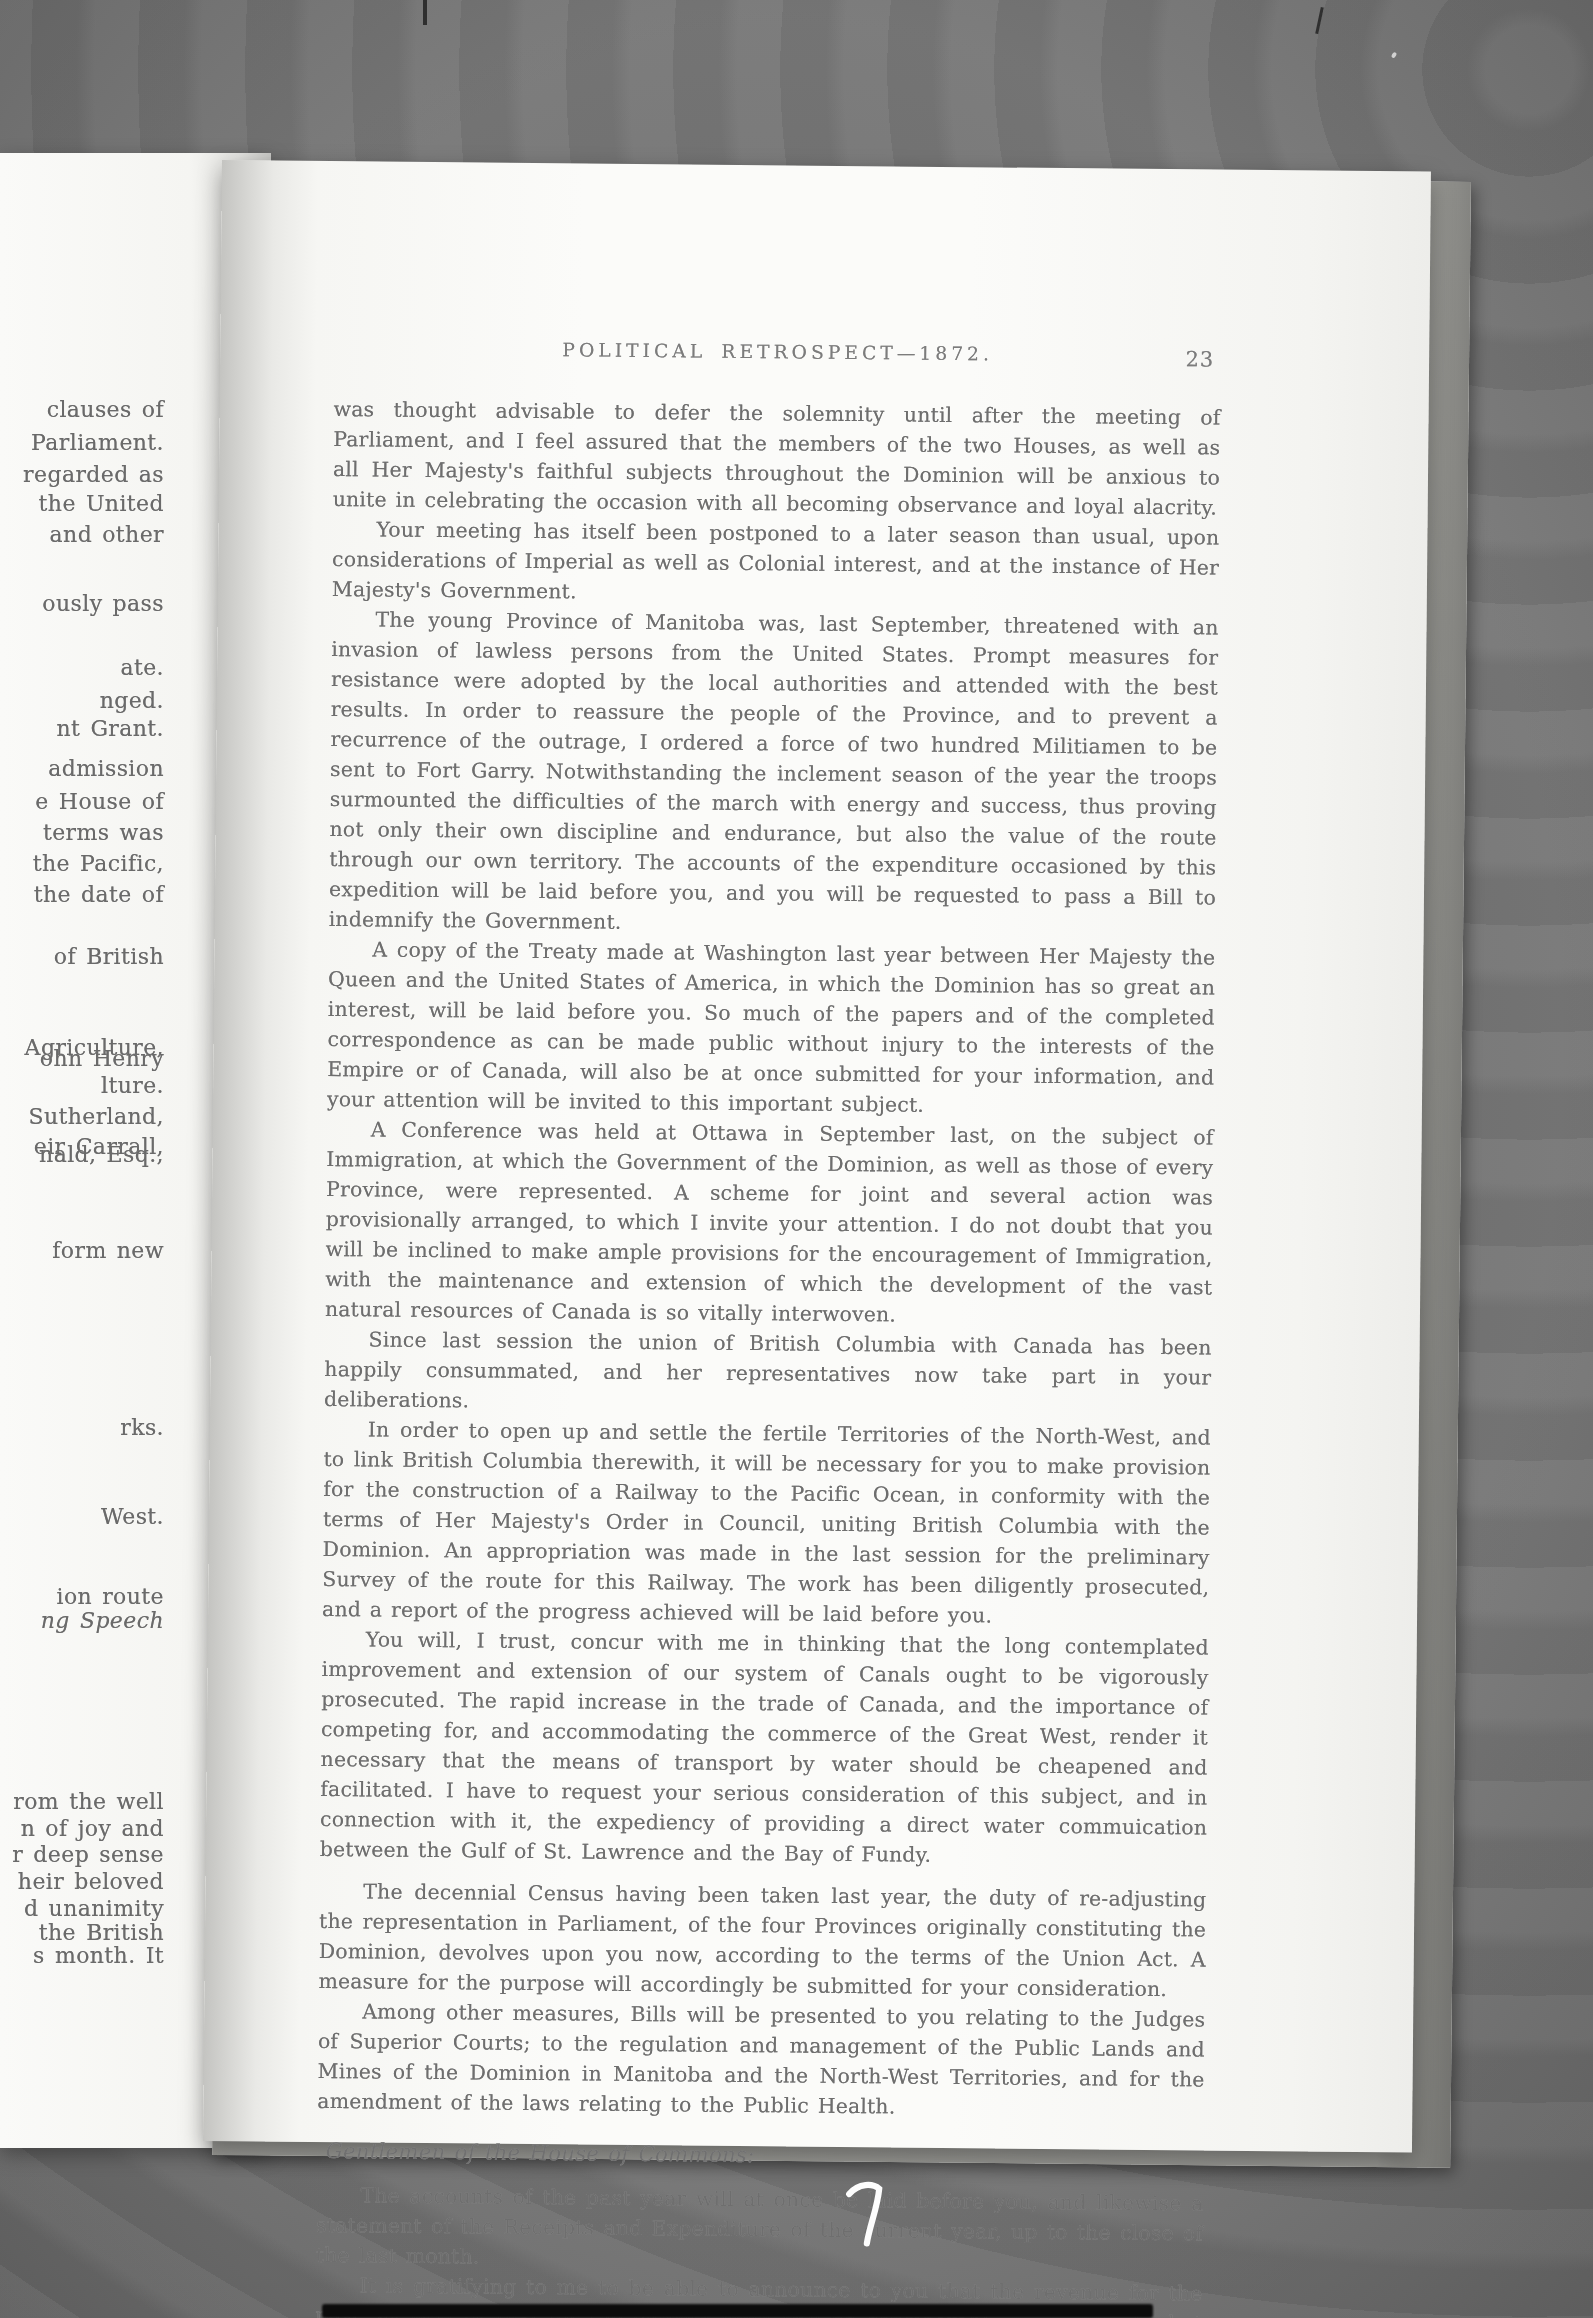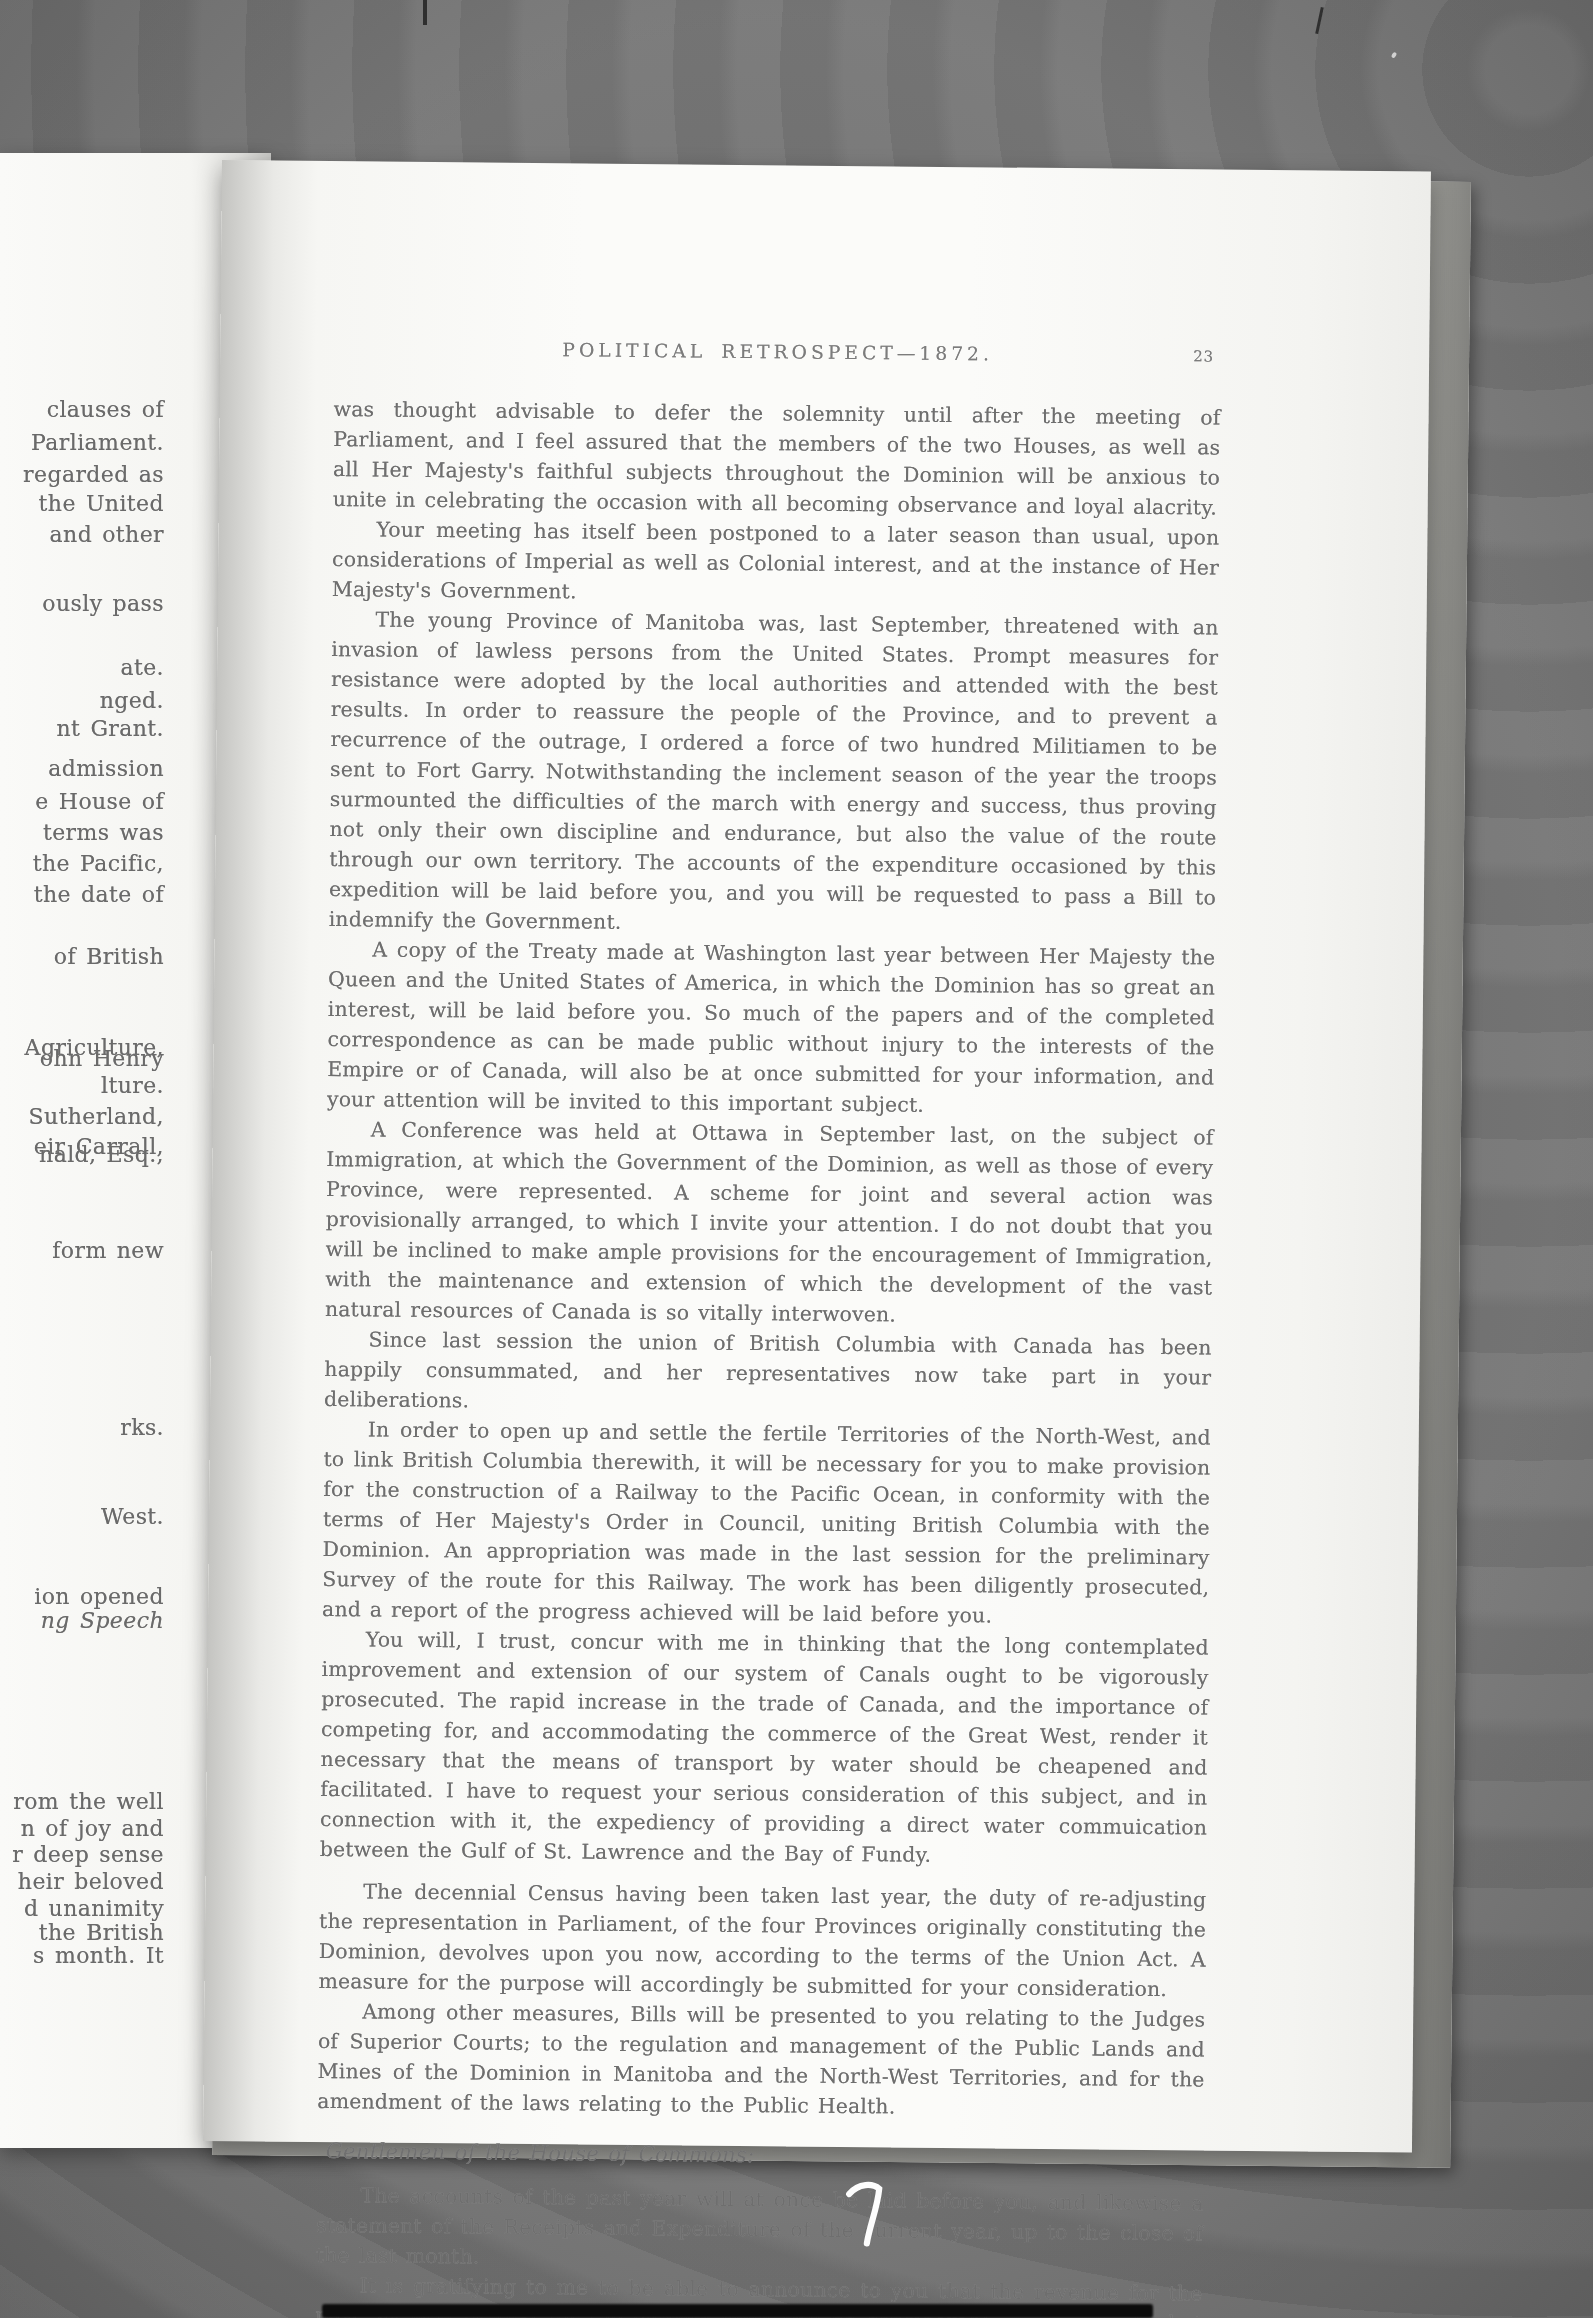--- a/index.html
+++ b/index.html
@@ -50,21 +50,21 @@
   .page-header{
     position:absolute;left:114px;top:176px;width:887px;height:32px;
     color:#7c7c7c;
   }
   .running-title{
     position:absolute;left:0;right:0;text-align:center;
     font-size:18.7px;letter-spacing:4px;word-spacing:5.3px;
     text-shadow:0 0 0.6px #a5a5a5;
   }
   .page-number{
-    position:absolute;right:7.1px;top:1.8px;font-size:15px;letter-spacing:0.9px;
+    position:absolute;right:7.1px;top:1.8px;font-size:21px;letter-spacing:0.9px;
     text-shadow:0 0 0.6px #a5a5a5;
   }
   .body-text{
     position:absolute;left:114px;top:233px;width:887px;
     font-size:20.4px;line-height:30px;color:#6e6e6e;
     text-align:justify;word-spacing:2.2px;letter-spacing:0.2px;
     text-shadow:0 0 0.6px #989898;
   }
   .body-text p{margin:0;}
   .p-continuation{text-indent:0;}
@@ -113,21 +113,21 @@
         <div class="fragment" style="top: 791px;">of British</div>
         <div class="fragment" style="top: 862px; margin-top: 20px;">Agriculture,</div>
         <div class="fragment" style="top: 893px;">ohn Henry</div>
         <div class="fragment" style="top: 920px;">lture.</div>
         <div class="fragment" style="top: 951px;">Sutherland,</div>
         <div class="fragment" style="top: 981px;">eir Carrall,</div>
         <div class="fragment" style="top: 989px; text-align: right;">nald, Esq.,</div>
         <div class="fragment" style="top: 1085px;">form new</div>
         <div class="fragment" style="top: 1262px;">rks.</div>
         <div class="fragment" style="top: 1351px;">West.</div>
-        <div class="fragment" style="top: 1431px;">ion opened</div>
+        <div class="fragment" style="top: 1431px;">ion route</div>
         <div class="fragment" style="top: 1455px; font-style: italic;">ng Speech</div>
         <div class="fragment" style="top: 1636px;">rom the well</div>
         <div class="fragment" style="top: 1663px;">n of joy and</div>
         <div class="fragment" style="top: 1689px;">r deep sense</div>
         <div class="fragment" style="top: 1716px;">heir beloved</div>
         <div class="fragment" style="top: 1743px;">d unanimity</div>
         <div class="fragment" style="top: 1767px;">the British</div>
         <div class="fragment" style="top: 1790px;">s month. It</div>
       </div>
   </div>

